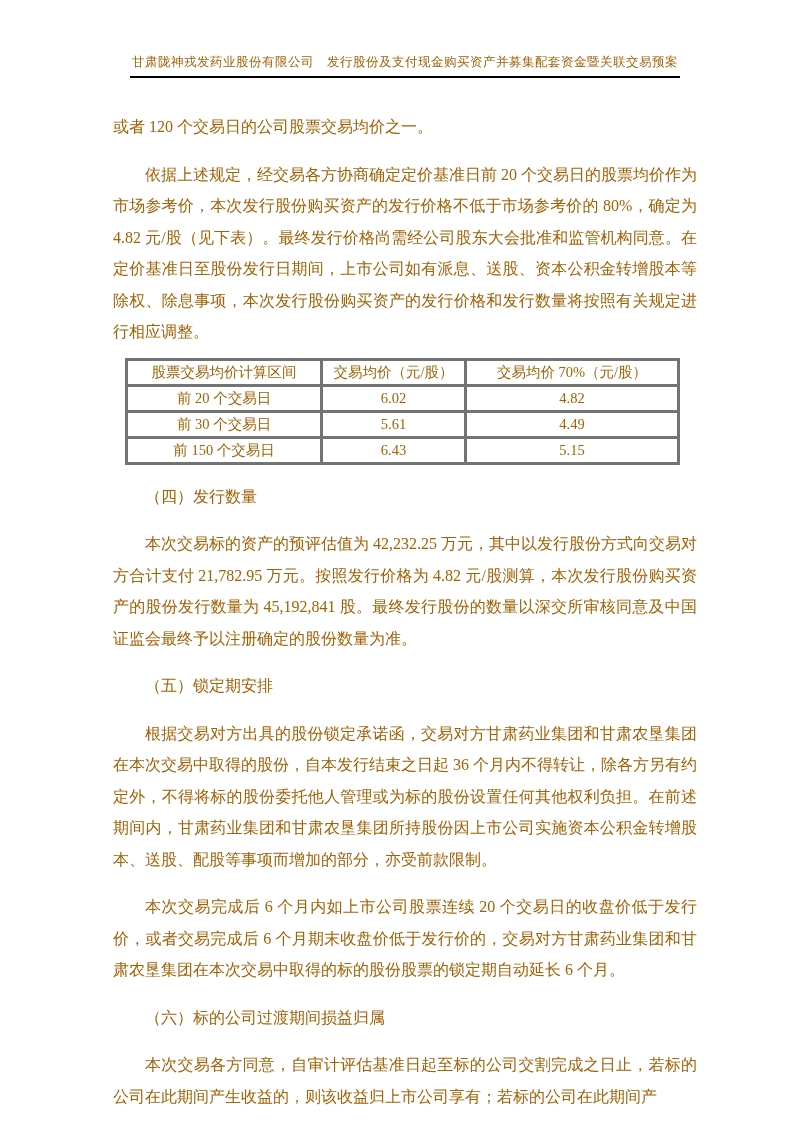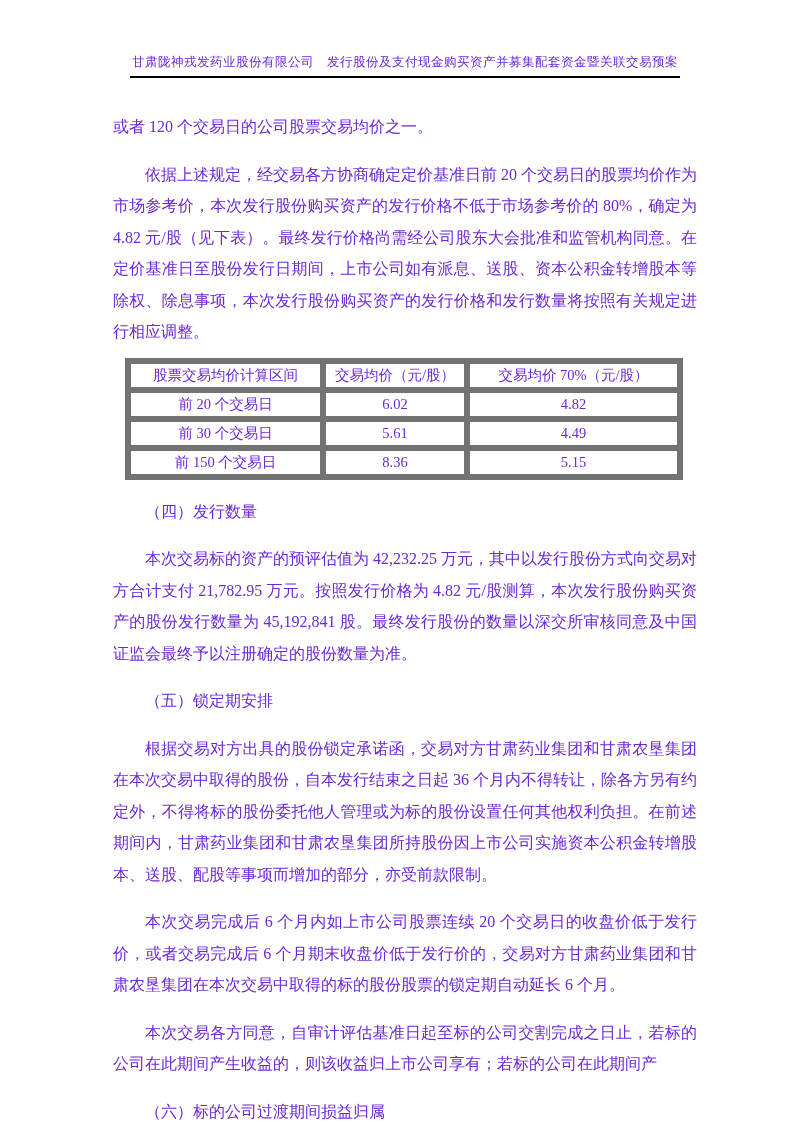--- a/index.html
+++ b/index.html
@@ -6,21 +6,21 @@
     margin: 0;
     padding: 0;
     background: #ffffff;
   }
   .page {
     position: relative;
     width: 793px;
     height: 1122px;
     background: #ffffff;
     font-family: "Liberation Serif", "DejaVu Serif", serif;
-    color: #6d28d9;
+    color: #a16207;
     overflow: hidden;
   }
   .doc-header {
     position: absolute;
     top: 52px;
     left: 113px;
     width: 584px;
     text-align: center;
   }
   .doc-header-text {
@@ -54,21 +54,21 @@
     margin: 0 0 11px 12px;
     width: 552px;
     table-layout: fixed;
     font-size: 14.5px;
   }
   .price-table col.c1 { width: 195px; }
   .price-table col.c2 { width: 144px; }
   .price-table col.c3 { width: 213px; }
   .price-table th,
   .price-table td {
-    border: 6px solid #737373;
+    border: 3px solid #737373;
     height: 23px;
     line-height: 23px;
     padding: 0 2px;
     text-align: center;
     vertical-align: middle;
     font-weight: normal;
     text-indent: 0;
   }
 </style>
 </head>
@@ -103,35 +103,35 @@
           <td>6.02</td>
           <td>4.82</td>
         </tr>
         <tr>
           <td>前 30 个交易日</td>
           <td>5.61</td>
           <td>4.49</td>
         </tr>
         <tr>
           <td>前 150 个交易日</td>
-          <td>8.36</td>
+          <td>6.43</td>
           <td>5.15</td>
         </tr>
       </tbody>
     </table>
 
     <p class="para">（四）发行数量</p>
 
     <p class="para">本次交易标的资产的预评估值为 42,232.25 万元，其中以发行股份方式向交易对方合计支付 21,782.95 万元。按照发行价格为 4.82 元/股测算，本次发行股份购买资产的股份发行数量为 45,192,841 股。最终发行股份的数量以深交所审核同意及中国证监会最终予以注册确定的股份数量为准。</p>
 
     <p class="para">（五）锁定期安排</p>
 
     <p class="para">根据交易对方出具的股份锁定承诺函，交易对方甘肃药业集团和甘肃农垦集团在本次交易中取得的股份，自本发行结束之日起 36 个月内不得转让，除各方另有约定外，不得将标的股份委托他人管理或为标的股份设置任何其他权利负担。在前述期间内，甘肃药业集团和甘肃农垦集团所持股份因上市公司实施资本公积金转增股本、送股、配股等事项而增加的部分，亦受前款限制。</p>
 
     <p class="para">本次交易完成后 6 个月内如上市公司股票连续 20 个交易日的收盘价低于发行价，或者交易完成后 6 个月期末收盘价低于发行价的，交易对方甘肃药业集团和甘肃农垦集团在本次交易中取得的标的股份股票的锁定期自动延长 6 个月。</p>
 
+    <p class="para">（六）标的公司过渡期间损益归属</p>
+
     <p class="para">本次交易各方同意，自审计评估基准日起至标的公司交割完成之日止，若标的公司在此期间产生收益的，则该收益归上市公司享有；若标的公司在此期间产</p>
-
-    <p class="para">（六）标的公司过渡期间损益归属</p>
 
   </div>
 
 </div>
 
 </body></html>

